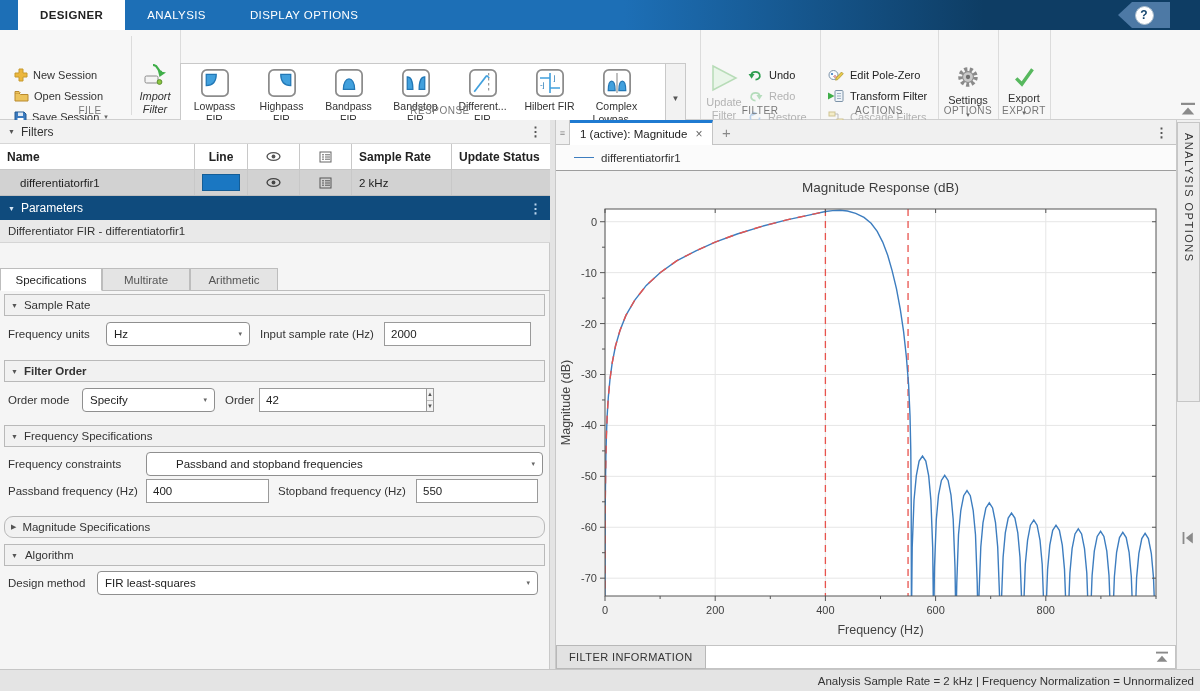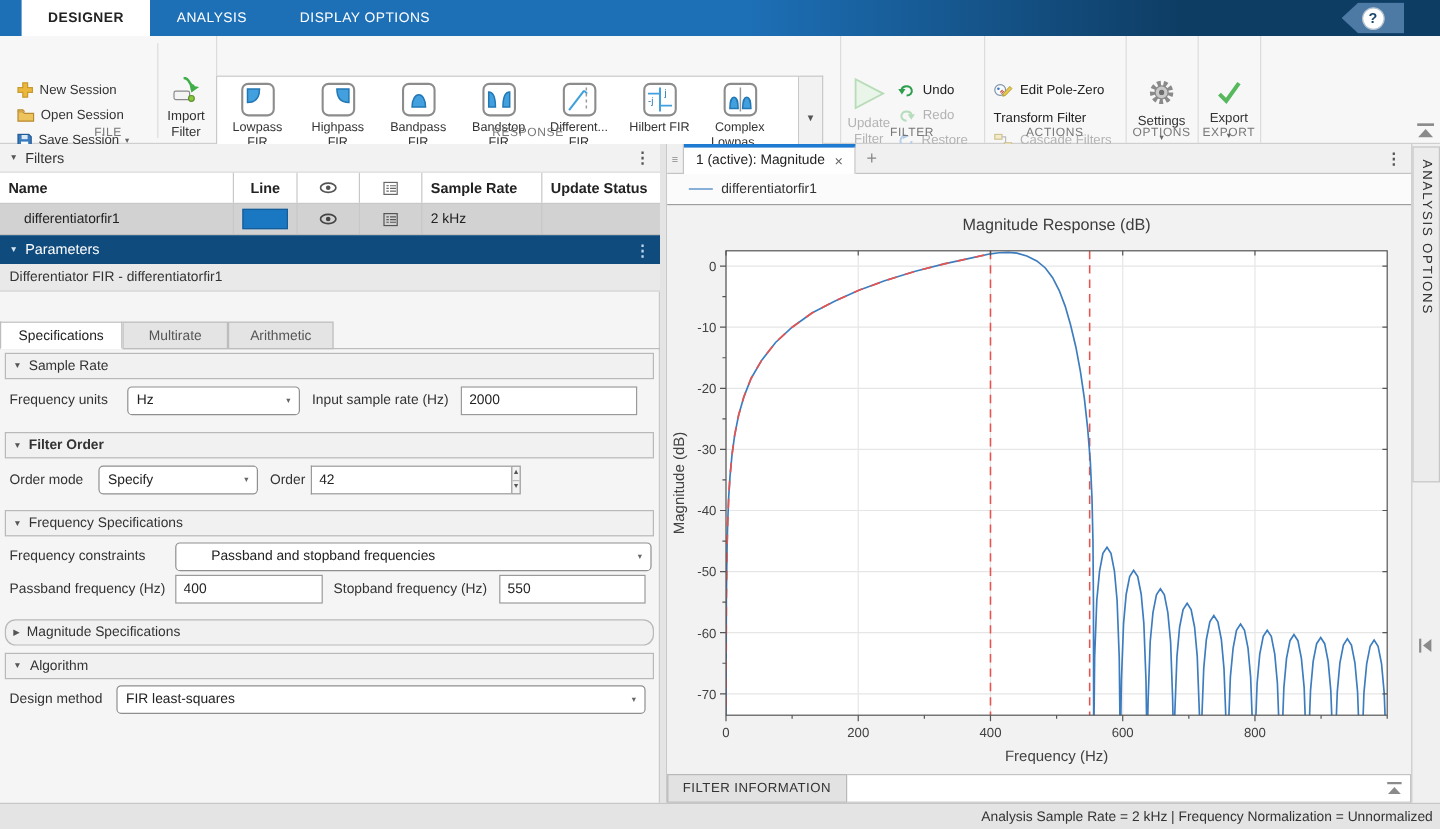--- a/index.html
+++ b/index.html
@@ -128,21 +128,21 @@
     <div class="smallitem" style="left:14px; top:78px;">
       <svg width="13" height="13" viewBox="0 0 13 13">
           <path d="M1 1 h9 l2 2 v9 H1 z" fill="#3a7abf" stroke="#225a93"></path>
           <rect x="3.5" y="7" width="6" height="5" fill="#fff"></rect>
           <rect x="4" y="1.5" width="5" height="3.5" fill="#dce8f4"></rect>
         </svg>
       <span>Save Session</span>
       <span class="caret">▾</span>
     </div>
     <div class="vdiv" style="left:131px;"></div>
-    <div class="abs" style="left:132px; top:34px; width:46px; text-align:center;">
+    <div class="abs" style="left:132px; top:34px; width:46px; text-align:center;font-style:italic;">
       <svg width="24" height="22" viewBox="0 0 24 22">
         <path d="M10 1 c6 0 4 7 9 7" fill="none" stroke="#3fae49" stroke-width="2.2"></path>
         <polygon points="15,7 23,8.5 16.5,13" fill="#3fae49"></polygon>
         <rect x="2" y="12" width="13" height="7" rx="1.5" fill="#f4f4f4" stroke="#8a8a8a"></rect>
         <circle cx="16.5" cy="18" r="2.4" fill="#8dc63f" stroke="#5c9130"></circle>
       </svg>
       <div class="biglabel"><span>Import</span><br><span>Filter</span></div>
     </div>
     <div class="seclabel" style="left:0; width:180px;">FILE</div>
     <div class="vdiv" style="left:180px; top:0; bottom:0;"></div>
@@ -243,21 +243,21 @@
 
     <div class="actrow" style="left:828px; top:36px;">
       <svg width="16" height="14" viewBox="0 0 16 14">
           <circle cx="5.5" cy="7" r="4.5" fill="#f8fbff" stroke="#7d93a8"></circle>
           <circle cx="4" cy="6" r="1.1" fill="#3a7abf"></circle>
           <path d="M5.5 9 l2 -2 M6.5 10 l2 -2" stroke="#c9524a" stroke-width="1"></path>
           <polygon points="8,10 13.5,4 15.3,5.8 9.8,11.6 7.6,12.2" fill="#e8c84a" stroke="#a8922f" stroke-width="0.7"></polygon>
         </svg>
       <span>Edit Pole-Zero</span>
     </div>
-    <div class="actrow" style="left:828px; top:57px;flex-direction:column;">
+    <div class="actrow" style="left:828px; top:57px;">
       <svg width="16" height="14" viewBox="0 0 16 14">
           <rect x="7" y="1.5" width="8" height="11" rx="1" fill="#eef3f8" stroke="#7d93a8"></rect>
           <path d="M9 4.5 h4 M9 7 h4 M9 9.5 h4" stroke="#9bb0c4"></path>
           <polygon points="0,3.5 6.5,7 0,10.5" fill="#3fae49"></polygon>
         </svg>
       <span>Transform Filter</span>
     </div>
     <div class="actrow disabled" style="left:828px; top:78px;">
       <svg width="16" height="13" viewBox="0 0 16 13">
           <rect x="1" y="1" width="6" height="4" fill="#f3ecc8" stroke="#cfc493"></rect>

